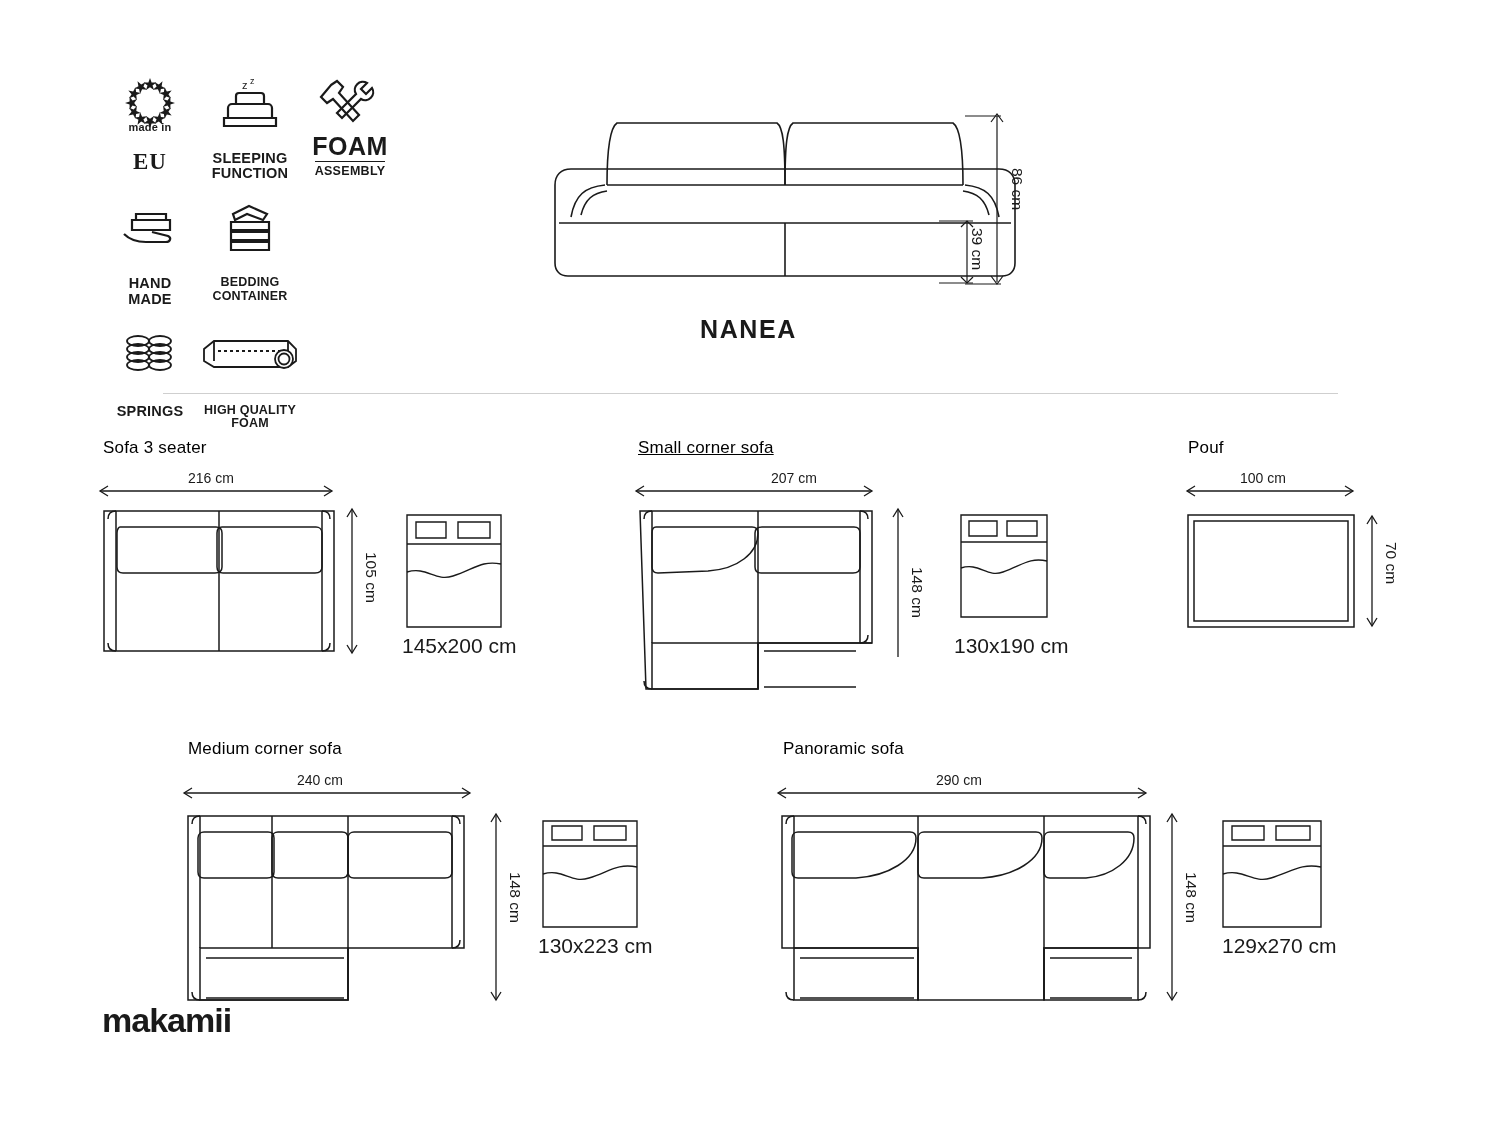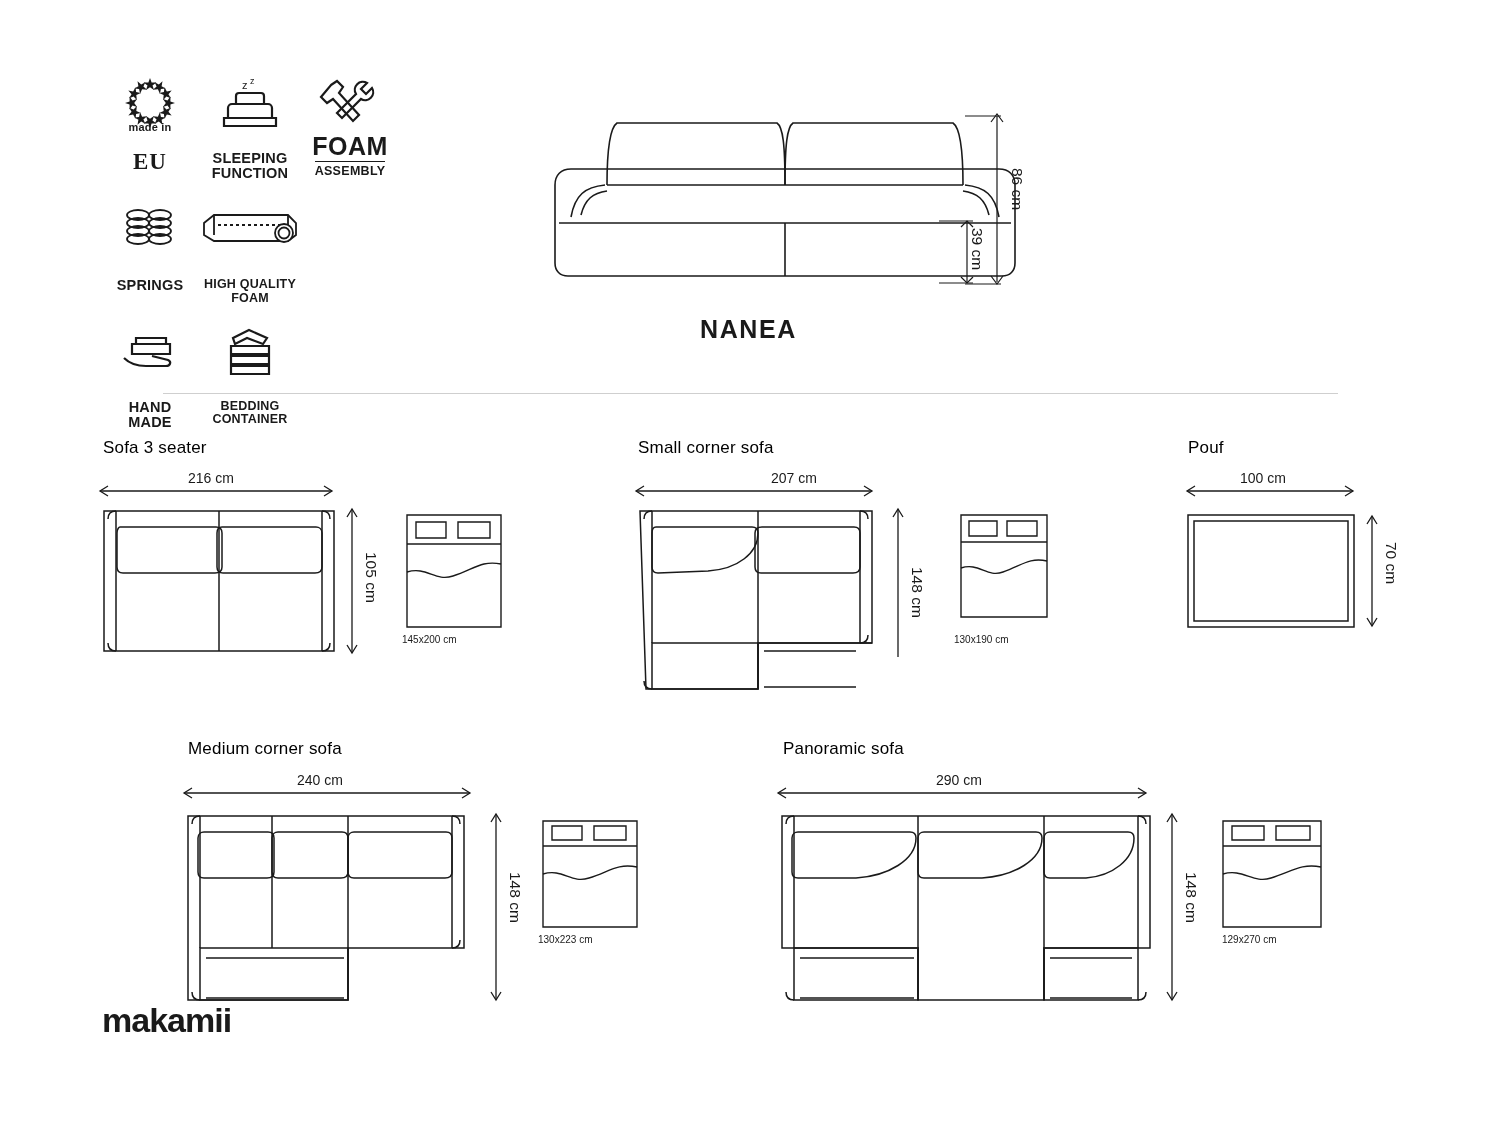--- a/index.html
+++ b/index.html
@@ -105,21 +105,21 @@
     color: #000000;
     letter-spacing: .2px;
   }
   .dim-label {
     position: absolute;
     font-size: 14px;
     color: #1a1a1a;
   }
   .bed-label {
     position: absolute;
-    font-size: 10px;
+    font-size: 21px;
     color: #1a1a1a;
   }
   .vert {
     position: absolute;
     font-size: 15.5px;
     writing-mode: vertical-rl;
     text-orientation: mixed;
     color: #1a1a1a;
   }
   .svg-abs { position: absolute; }
@@ -189,20 +189,50 @@
             <path d="M12 10 l6 -4 l6 6 l-4 6 l20 22 l-6 6 l-20 -22 l-6 4 l-6 -6 z"></path>
             <path d="M48 8 a8 8 0 0 0 -11 11 l-19 19 l5 5 l19 -19 a8 8 0 0 0 11 -11 l-6 6 l-5 -5 z"></path>
           </svg>
         </div>
         <div class="easy-big">FOAM</div>
         <div class="easy-sub">ASSEMBLY</div>
       </div>
 
     </div>
 
+    <div class="feat-row row2">
+
+      <div class="feat">
+        <div class="glyph">
+          <svg width="64" height="56" viewBox="0 0 64 56" fill="none" stroke="#1a1a1a" stroke-width="2.2">
+            <path d="M14 20 h38 v10 h-38 z"></path>
+            <path d="M18 20 v-6 h30 v6"></path>
+            <path d="M6 34 c6 6 14 8 22 8 h20 c4 0 6 -4 2 -6 l-16 -4"></path>
+          </svg>
+        </div>
+        <div class="cap">HAND
+MADE</div>
+      </div>
+
+      <div class="feat">
+        <div class="glyph">
+          <svg width="62" height="56" viewBox="0 0 62 56" fill="none" stroke="#1a1a1a" stroke-width="2.2">
+            <path d="M14 14 l16 -8 l18 8 l-4 6 l-16 -6 l-12 6 z"></path>
+            <path d="M12 22 h38 v8 h-38 z"></path>
+            <path d="M12 32 h38 v8 h-38 z"></path>
+            <path d="M12 42 h38 v8 h-38 z"></path>
+          </svg>
+        </div>
+        <div class="cap small">BEDDING
+CONTAINER</div>
+      </div>
+
+      <div class="feat"></div>
+    </div>
+
     <div class="feat-row row3">
 
       <div class="feat">
         <div class="glyph">
           <svg width="60" height="50" viewBox="0 0 60 50" fill="none" stroke="#1a1a1a" stroke-width="1.8">
             <ellipse cx="18" cy="10" rx="11" ry="5"></ellipse>
             <ellipse cx="18" cy="18" rx="11" ry="5"></ellipse>
             <ellipse cx="18" cy="26" rx="11" ry="5"></ellipse>
             <ellipse cx="18" cy="34" rx="11" ry="5"></ellipse>
             <ellipse cx="40" cy="10" rx="11" ry="5"></ellipse>
@@ -223,50 +253,20 @@
             <circle cx="86" cy="26" r="9" fill="#fff"></circle>
             <circle cx="86" cy="26" r="5.5"></circle>
           </svg>
         </div>
         <div class="cap small">HIGH QUALITY
 FOAM</div>
       </div>
 
       <div class="feat"></div>
     </div>
-
-    <div class="feat-row row2">
-
-      <div class="feat">
-        <div class="glyph">
-          <svg width="64" height="56" viewBox="0 0 64 56" fill="none" stroke="#1a1a1a" stroke-width="2.2">
-            <path d="M14 20 h38 v10 h-38 z"></path>
-            <path d="M18 20 v-6 h30 v6"></path>
-            <path d="M6 34 c6 6 14 8 22 8 h20 c4 0 6 -4 2 -6 l-16 -4"></path>
-          </svg>
-        </div>
-        <div class="cap">HAND
-MADE</div>
-      </div>
-
-      <div class="feat">
-        <div class="glyph">
-          <svg width="62" height="56" viewBox="0 0 62 56" fill="none" stroke="#1a1a1a" stroke-width="2.2">
-            <path d="M14 14 l16 -8 l18 8 l-4 6 l-16 -6 l-12 6 z"></path>
-            <path d="M12 22 h38 v8 h-38 z"></path>
-            <path d="M12 32 h38 v8 h-38 z"></path>
-            <path d="M12 42 h38 v8 h-38 z"></path>
-          </svg>
-        </div>
-        <div class="cap small">BEDDING
-CONTAINER</div>
-      </div>
-
-      <div class="feat"></div>
-    </div>
   </div>
 
   <div class="hero">
     <svg width="480" height="210" viewBox="0 0 480 210" fill="none" stroke="#1a1a1a" stroke-width="1.6">
 
       <path d="M10 90 c0 -10 6 -16 16 -16 h428 c10 0 16 6 16 16 v78 c0 8 -5 13 -13 13 h-434 c-8 0 -13 -5 -13 -13 z"></path>
 
       <path d="M14 128 h452"></path>
 
       <path d="M240 128 v53"></path>
@@ -344,21 +344,21 @@
     <g stroke="#1a1a1a" stroke-width="1.4" fill="none">
       <path d="M3 3 h94 v112 h-94 z"></path>
       <path d="M3 32 h94"></path>
       <path d="M12 10 h30 v16 h-30 z"></path>
       <path d="M54 10 h32 v16 h-32 z"></path>
       <path d="M3 60 c20 -6 28 10 46 4 c20 -6 28 -16 48 -12"></path>
     </g>
   </svg>
   <div class="bed-label" style="left:402px; top:634px;">145x200 cm</div>
 
-  <div class="sec-title" style="left:638px; top:438px;">Small corner sofa</div>
+  <div class="sec-title" style="left:638px; top:438px;text-decoration:underline;">Small corner sofa</div>
 
   <svg class="svg-abs" style="left:634px; top:482px;" width="242" height="18">
     <g stroke="#1a1a1a" stroke-width="1.3" fill="none">
       <path d="M2 9 h236"></path>
       <path d="M10 4 l-8 5 l8 5"></path>
       <path d="M230 4 l8 5 l-8 5"></path>
     </g>
   </svg>
   <div class="dim-label" style="left:727px; top:470px;margin-left:44px;">207 cm</div>
 

